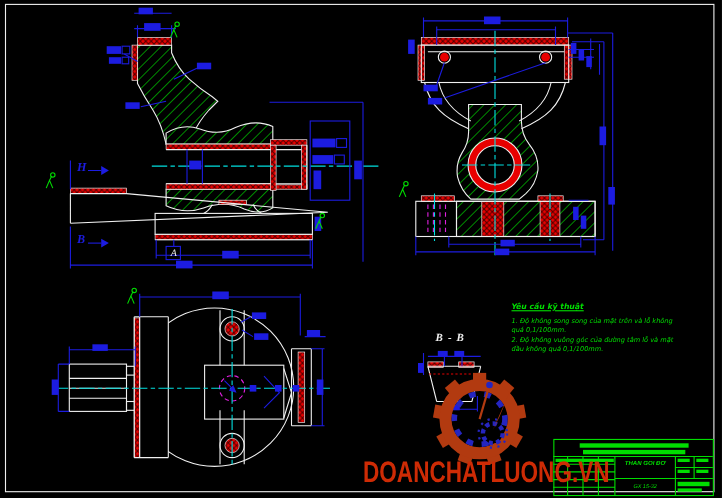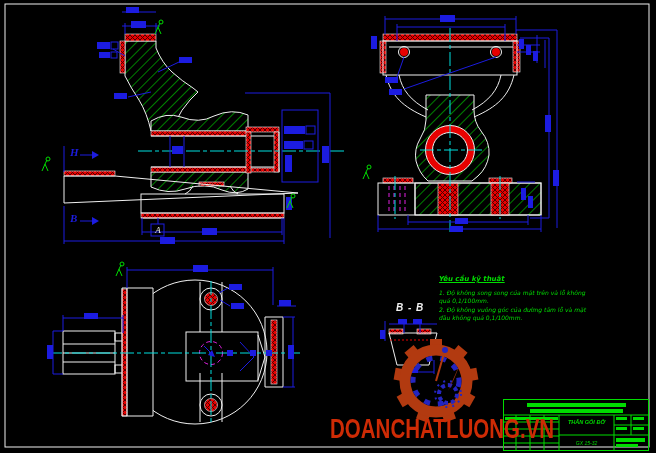--- a/index.html
+++ b/index.html
@@ -21,23 +21,23 @@
   .gf{fill:var(--c-annotation);stroke:none;}
   .gh{fill:url(#gh);stroke:var(--c-outline);stroke-width:1;}
   .rh{fill:url(#rh);stroke:var(--c-outline);stroke-width:0.6;}
   .rr{stroke:var(--c-machined);fill:none;}
   
   .ovl{position:absolute;white-space:nowrap;}
   .sec-label{color:var(--c-dimension);font-family:"Liberation Serif",serif;
              font-style:italic;font-weight:bold;font-size:11px;}
   .datum-label{color:var(--c-outline);font-family:"Liberation Serif",serif;
                font-style:italic;font-size:9px;}
-  .bb-label{color:var(--c-outline);font-family:Liberation Sans, sans-serif;
+  .bb-label{color:var(--c-outline);font-family:Liberation Serif, serif;
             font-style:italic;font-weight:bold;font-size:10px;letter-spacing:1px;}
-  #notes{position:absolute;left:439px;top:275px;width:158px;color:var(--c-annotation);
+  #notes{position:absolute;left:465px;top:275px;width:158px;color:var(--c-annotation);
          font-family:"DejaVu Sans",sans-serif;font-style:italic;white-space:normal;}
   #notes .nt{font-size:7px;font-weight:bold;text-decoration:underline;margin-bottom:6px;}
   #notes .ni{font-size:6px;line-height:1.35;margin-bottom:1px;}
   #watermark{position:absolute;left:330px;top:414px;color:var(--c-watermark);
              font-size:27px;font-weight:bold;transform:scaleX(0.76);
              transform-origin:left top;letter-spacing:0px;}
   .tb-text{position:absolute;color:var(--c-annotation);text-align:center;
            font-style:italic;overflow:hidden;}
   #tb-part{left:559px;top:419px;width:55px;font-size:5.5px;font-weight:bold;}
   #tb-mat{left:559px;top:440px;width:55px;font-size:5px;}

